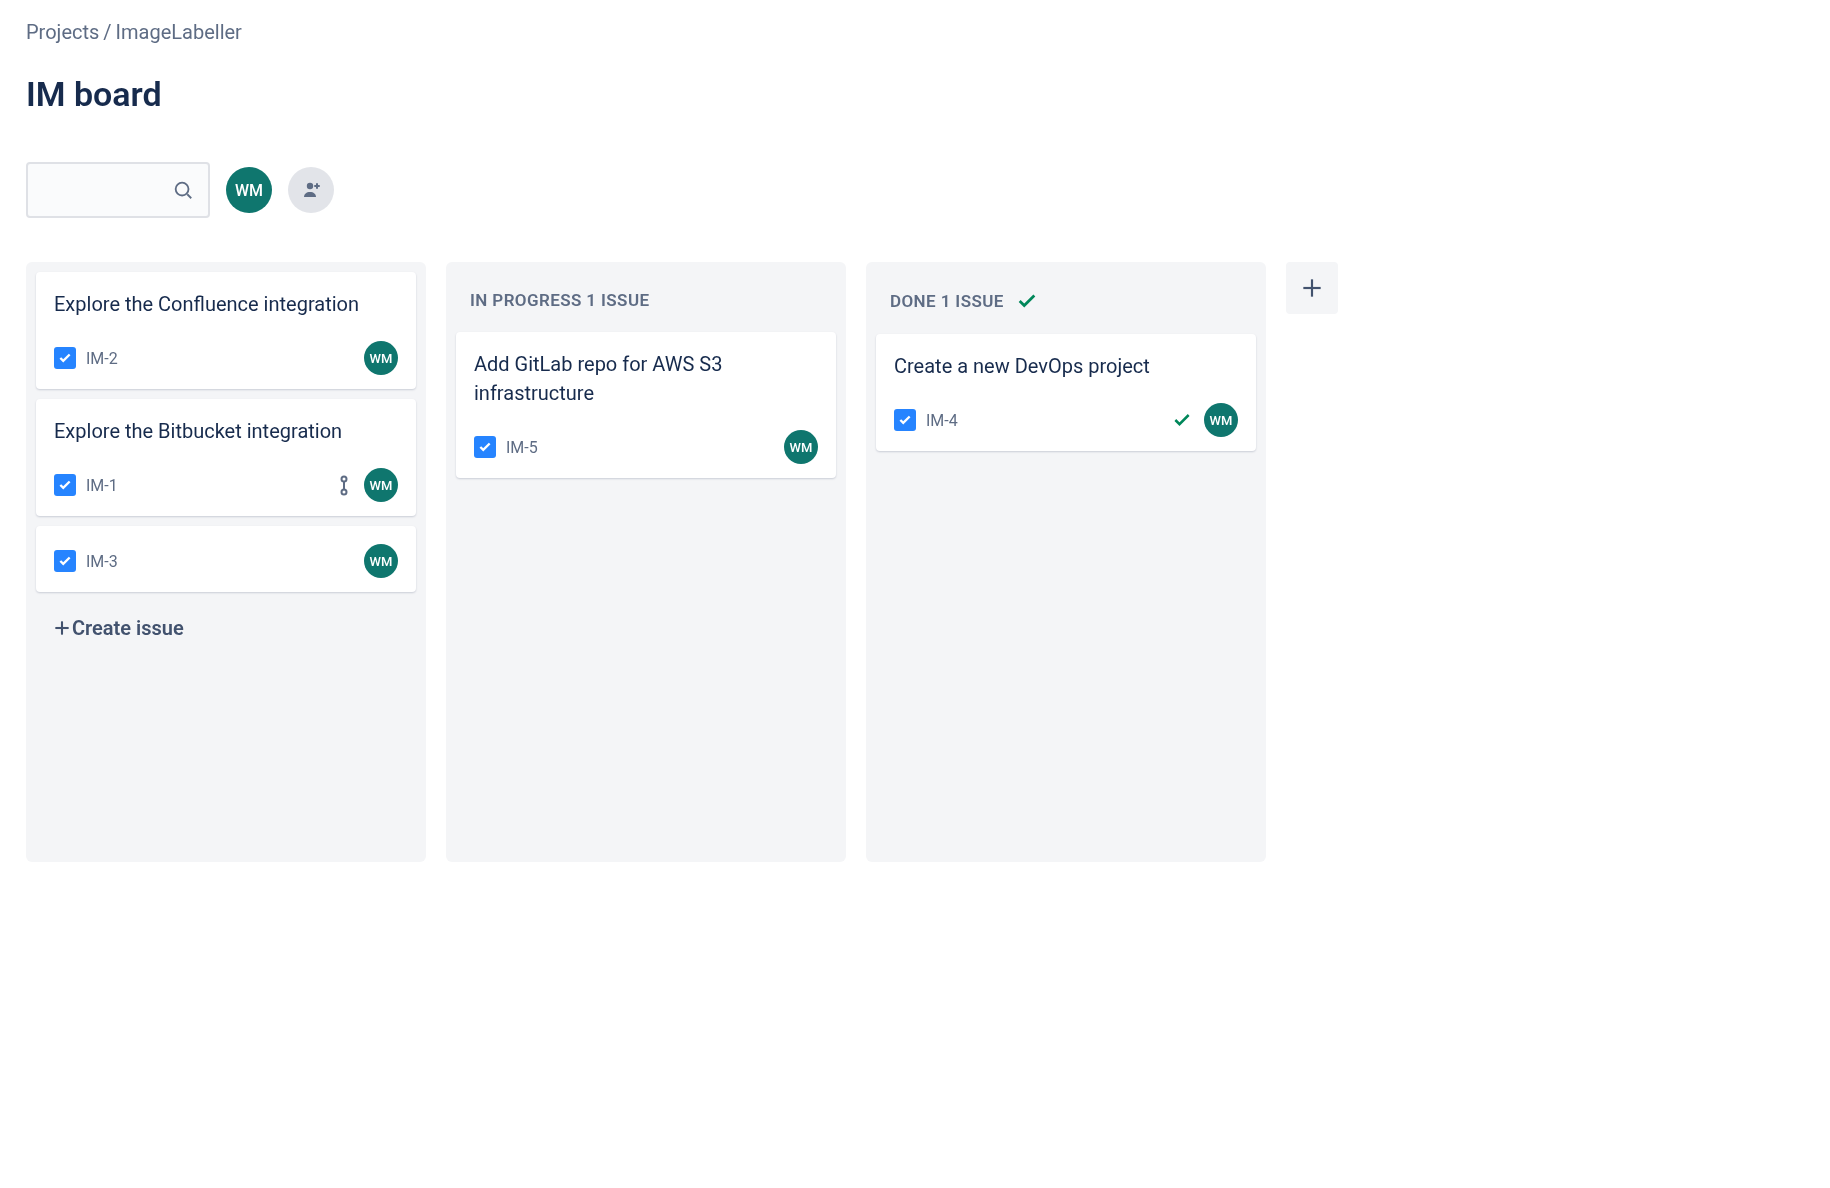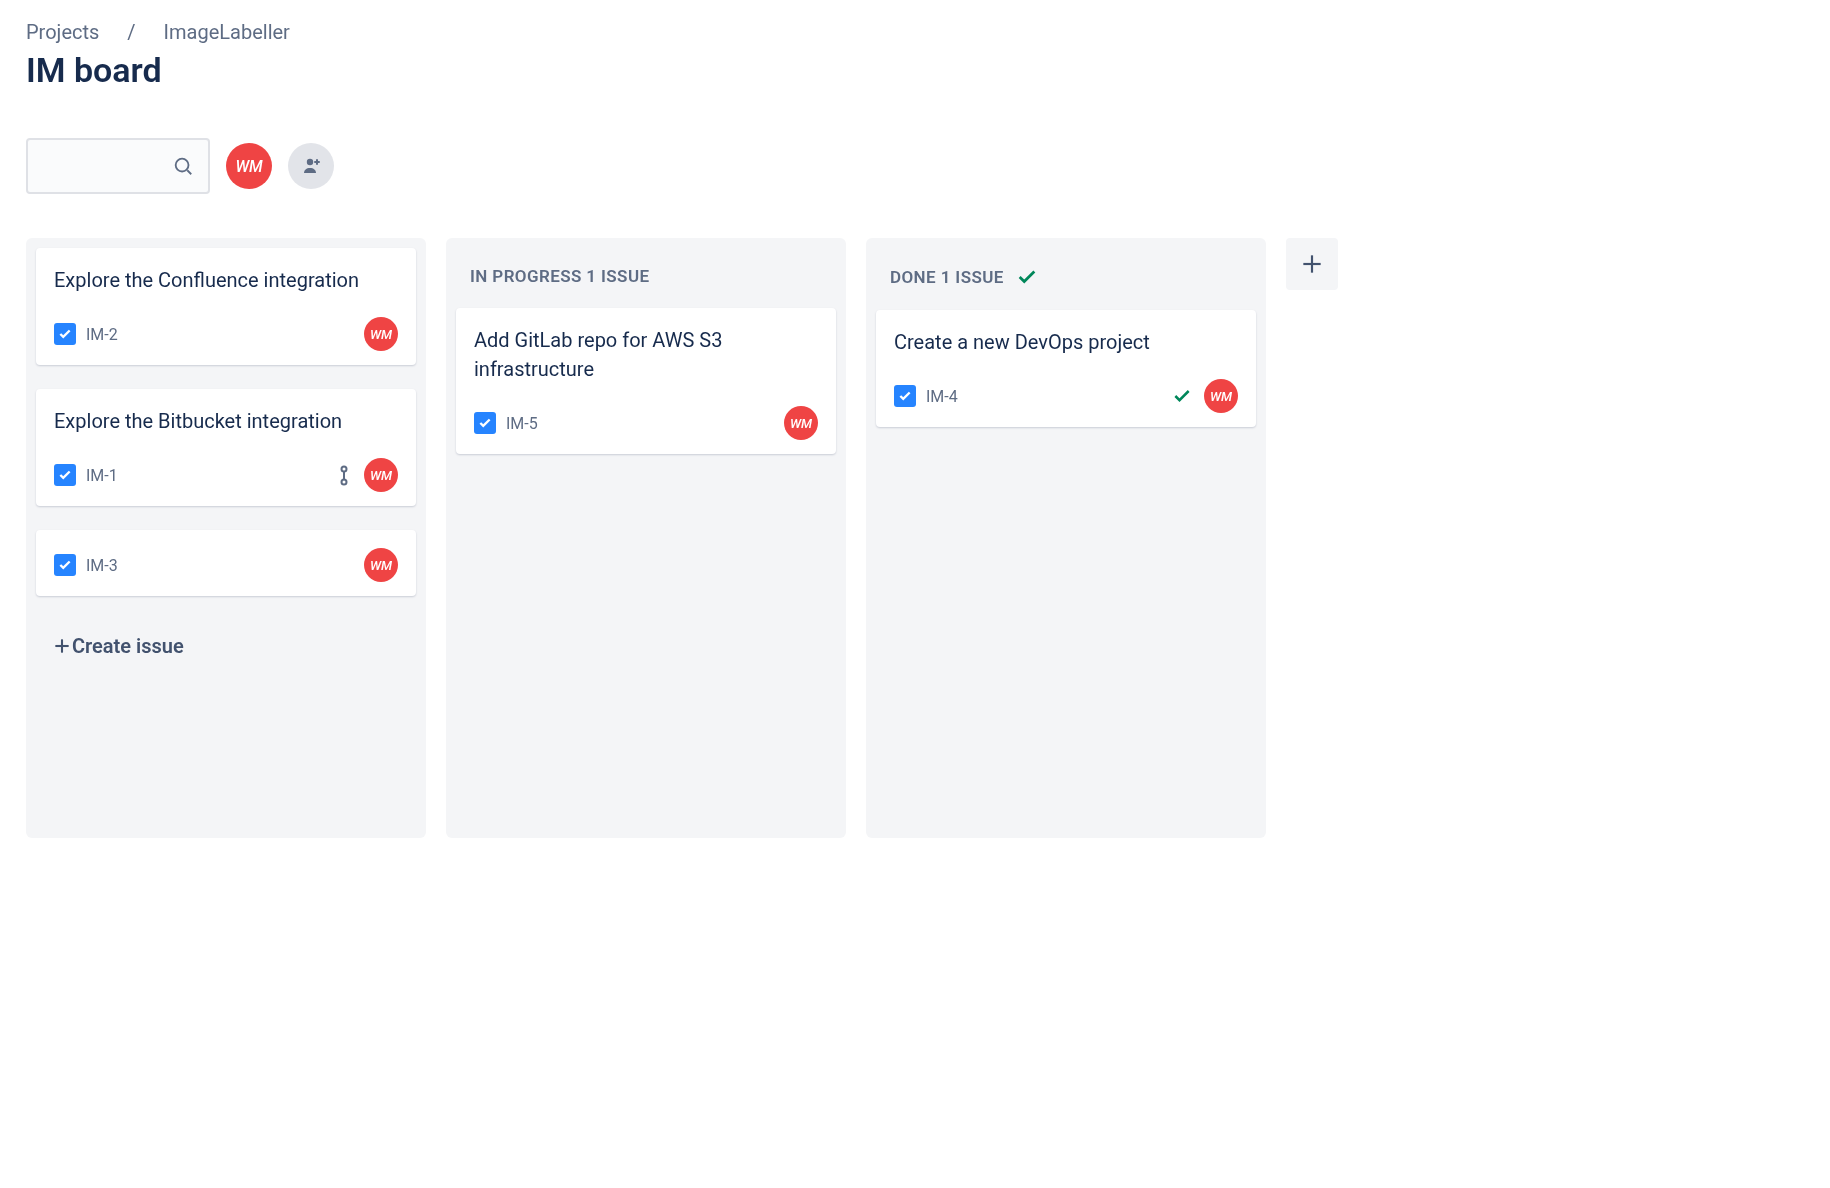--- a/index.html
+++ b/index.html
@@ -7,24 +7,24 @@
     font-family: -apple-system, BlinkMacSystemFont, "Segoe UI", Roboto, Helvetica, Arial, sans-serif;
     background: #fff;
     color: #172B4D;
     width: 1830px;
     height: 1188px;
     padding: 20px 26px;
   }
   .breadcrumb {
     display: flex;
     align-items: center;
-    gap: 28px;
+    gap: 4px;
     font-size: 20px;
     color: #5E6C84;
-    margin-bottom: 6px;
+    margin-bottom: 30px;
   }
   .breadcrumb a { color: #5E6C84; text-decoration: none; }
   .breadcrumb .sep { color: #5E6C84; }
   .page-title {
     font-size: 34px;
     font-weight: 600;
     color: #172B4D;
     margin-bottom: 48px;
   }
   .toolbar {
@@ -40,25 +40,25 @@
     border-radius: 4px;
     background: #FAFBFC;
     display: flex;
     align-items: center;
     justify-content: flex-end;
     padding: 0 14px;
   }
   .avatar {
     width: 46px; height: 46px;
     border-radius: 50%;
-    background: #ef4444;
+    background: #0f766e;
     color: #fff;
     display: inline-flex;
     align-items: center; justify-content: center;
-    font-size: 16px; font-weight: 500; font-style: italic;
+    font-size: 16px; font-weight: 500;
   }
   .avatar.small { width: 34px; height: 34px; font-size: 13px; }
   .add-people {
     width: 46px; height: 46px; border-radius: 50%;
     background: #E2E4E9;
     display: inline-flex; align-items: center; justify-content: center;
     color: #5E6C84;
   }
   .board-row {
     display: flex;
@@ -78,21 +78,21 @@
     color: #5E6C84;
     font-size: 17px;
     font-weight: 600;
     letter-spacing: 0.4px;
   }
   .card {
     background: #fff;
     border-radius: 4px;
     box-shadow: 0 1px 2px rgba(9,30,66,0.18);
     padding: 18px 18px 14px;
-    margin-bottom: 24px;
+    margin-bottom: 10px;
   }
   .card-title {
     font-size: 20px;
     color: #172B4D;
     line-height: 1.45;
     margin-bottom: 22px;
   }
   .card-footer {
     display: flex;
     align-items: center;

